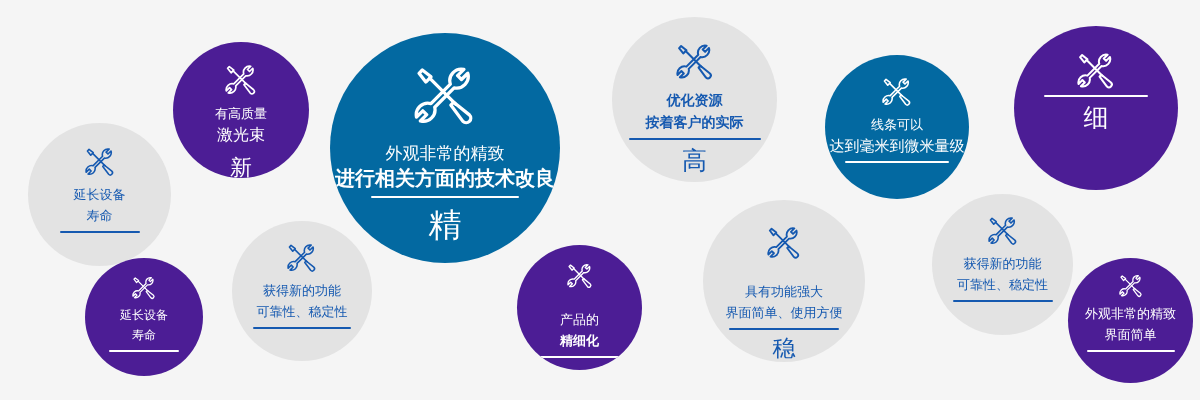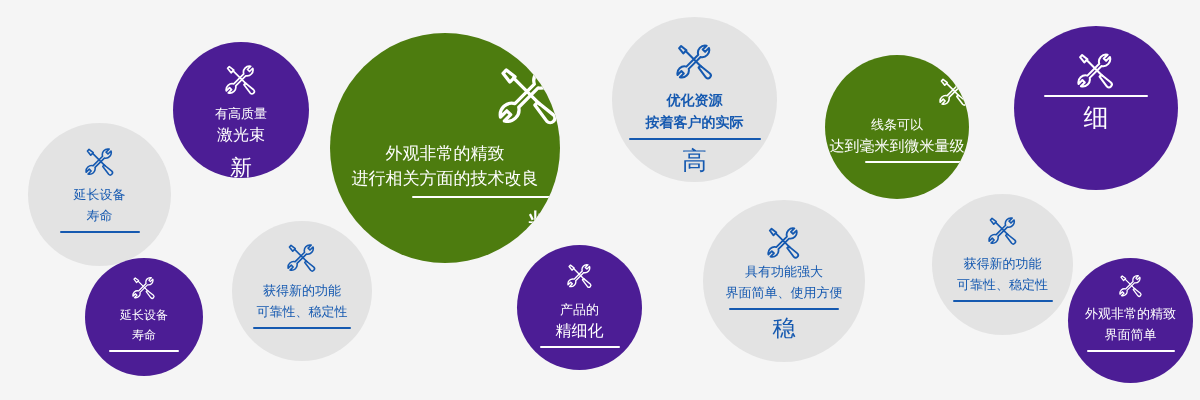--- a/index.html
+++ b/index.html
@@ -47,21 +47,21 @@
     height: 2px;
     border-radius: 1px;
   }
   .bigchar {
     display: block;
     white-space: nowrap;
     line-height: 1;
   }
 
   
-  .t-deep   { background: #4d7c0f; color: #ffffff; align-items: flex-end; }
+  .t-deep   { background: #0369a1; color: #ffffff; }
   .t-deep .rule { background: #ffffff; }
   
   .t-blue   { background: #4c1d95; color: #ffffff; }
   .t-blue .rule { background: #ffffff; }
   
   .t-gray   { background: #e3e3e3; color: #1559b0; }
   .t-gray .rule { background: #1559b0; }
 
   .ico svg { display: block; }
 </style>
@@ -110,21 +110,21 @@
           <g fill="none" stroke="#ffffff" stroke-width="3.4" stroke-linecap="round" stroke-linejoin="round">
             <path d="M55.5 8.5 L49 15 L45 11 L51.5 4.5 A12 12 0 0 0 37.5 19.8 L17.5 39.8 A12 12 0 0 0 2.6 53.8 L9.1 47.3 L13.1 51.3 L6.6 57.8 A12 12 0 0 0 21.4 43.6 L41.4 23.6 A12 12 0 0 0 55.5 8.5 Z"></path>
             <path d="M8.6 5.2 L5.2 8.6 L12.2 17.6 L17.6 12.2 Z"></path>
             <path d="M16.2 13.6 L43.0 40.4"></path>
             <path d="M41.0 38.4 L38.0 41.4 L50.5 58.2 A4.2 4.2 0 0 0 57.2 51.5 Z"></path>
           </g>
         </svg>
       </span>
       <span class="lines" style="margin-top: 14px;">
         <span class="line" style="font-size: 17px; line-height: 25px; font-weight: 400;">外观非常的精致</span>
-        <span class="line" style="font-size: 17px; line-height: 25px; font-weight: 400;">进行相关方面的技术改良</span>
+        <span class="line" style="font-size: 20px; line-height: 25px; font-weight: 700;">进行相关方面的技术改良</span>
       </span>
       <span class="rule" style="width: 148px; margin-top: 5px;"></span>
       <span class="bigchar" style="font-size: 33px; margin-top: 10px; font-weight: 400;">精</span>
     </div>
     <div class="bubble t-gray" style="left: 612px; top: 17px; width: 165px; height: 165px;">
       <span class="ico" style="margin-top: 26px;">
         <svg viewBox="0 0 64 64" width="38" height="38" aria-hidden="true">
           <g fill="none" stroke="#1559b0" stroke-width="3.4" stroke-linecap="round" stroke-linejoin="round">
             <path d="M55.5 8.5 L49 15 L45 11 L51.5 4.5 A12 12 0 0 0 37.5 19.8 L17.5 39.8 A12 12 0 0 0 2.6 53.8 L9.1 47.3 L13.1 51.3 L6.6 57.8 A12 12 0 0 0 21.4 43.6 L41.4 23.6 A12 12 0 0 0 55.5 8.5 Z"></path>
             <path d="M8.6 5.2 L5.2 8.6 L12.2 17.6 L17.6 12.2 Z"></path>
@@ -209,38 +209,38 @@
       <span class="ico" style="margin-top: 18px;">
         <svg viewBox="0 0 64 64" width="26" height="26" aria-hidden="true">
           <g fill="none" stroke="#ffffff" stroke-width="3.4" stroke-linecap="round" stroke-linejoin="round">
             <path d="M55.5 8.5 L49 15 L45 11 L51.5 4.5 A12 12 0 0 0 37.5 19.8 L17.5 39.8 A12 12 0 0 0 2.6 53.8 L9.1 47.3 L13.1 51.3 L6.6 57.8 A12 12 0 0 0 21.4 43.6 L41.4 23.6 A12 12 0 0 0 55.5 8.5 Z"></path>
             <path d="M8.6 5.2 L5.2 8.6 L12.2 17.6 L17.6 12.2 Z"></path>
             <path d="M16.2 13.6 L43.0 40.4"></path>
             <path d="M41.0 38.4 L38.0 41.4 L50.5 58.2 A4.2 4.2 0 0 0 57.2 51.5 Z"></path>
           </g>
         </svg>
       </span>
-      <span class="lines" style="margin-top: 10px;">
+      <span class="lines" style="margin-top: 20px;">
         <span class="line" style="font-size: 13px; line-height: 21px; font-weight: 400;">产品的</span>
-        <span class="line" style="font-size: 16px; line-height: 21px; font-weight: 400;">精细化</span>
+        <span class="line" style="font-size: 13px; line-height: 21px; font-weight: 700;">精细化</span>
       </span>
       <span class="rule" style="width: 80px; margin-top: 5px;"></span>
     </div>
     <div class="bubble t-gray" style="left: 703px; top: 200px; width: 162px; height: 162px;">
       <span class="ico" style="margin-top: 26px;">
         <svg viewBox="0 0 64 64" width="34" height="34" aria-hidden="true">
           <g fill="none" stroke="#1559b0" stroke-width="3.4" stroke-linecap="round" stroke-linejoin="round">
             <path d="M55.5 8.5 L49 15 L45 11 L51.5 4.5 A12 12 0 0 0 37.5 19.8 L17.5 39.8 A12 12 0 0 0 2.6 53.8 L9.1 47.3 L13.1 51.3 L6.6 57.8 A12 12 0 0 0 21.4 43.6 L41.4 23.6 A12 12 0 0 0 55.5 8.5 Z"></path>
             <path d="M8.6 5.2 L5.2 8.6 L12.2 17.6 L17.6 12.2 Z"></path>
             <path d="M16.2 13.6 L43.0 40.4"></path>
             <path d="M41.0 38.4 L38.0 41.4 L50.5 58.2 A4.2 4.2 0 0 0 57.2 51.5 Z"></path>
           </g>
         </svg>
       </span>
-      <span class="lines" style="margin-top: 1px;">
+      <span class="lines" style="margin-top: 21px;">
         <span class="line" style="font-size: 13px; line-height: 21px; font-weight: 400;">具有功能强大</span>
         <span class="line" style="font-size: 13px; line-height: 21px; font-weight: 400;">界面简单、使用方便</span>
       </span>
       <span class="rule" style="width: 110px; margin-top: 5px;"></span>
       <span class="bigchar" style="font-size: 23px; margin-top: 7px; font-weight: 400;">稳</span>
     </div>
     <div class="bubble t-gray" style="left: 932px; top: 194px; width: 141px; height: 141px;">
       <span class="ico" style="margin-top: 22px;">
         <svg viewBox="0 0 64 64" width="30" height="30" aria-hidden="true">
           <g fill="none" stroke="#1559b0" stroke-width="3.4" stroke-linecap="round" stroke-linejoin="round">

